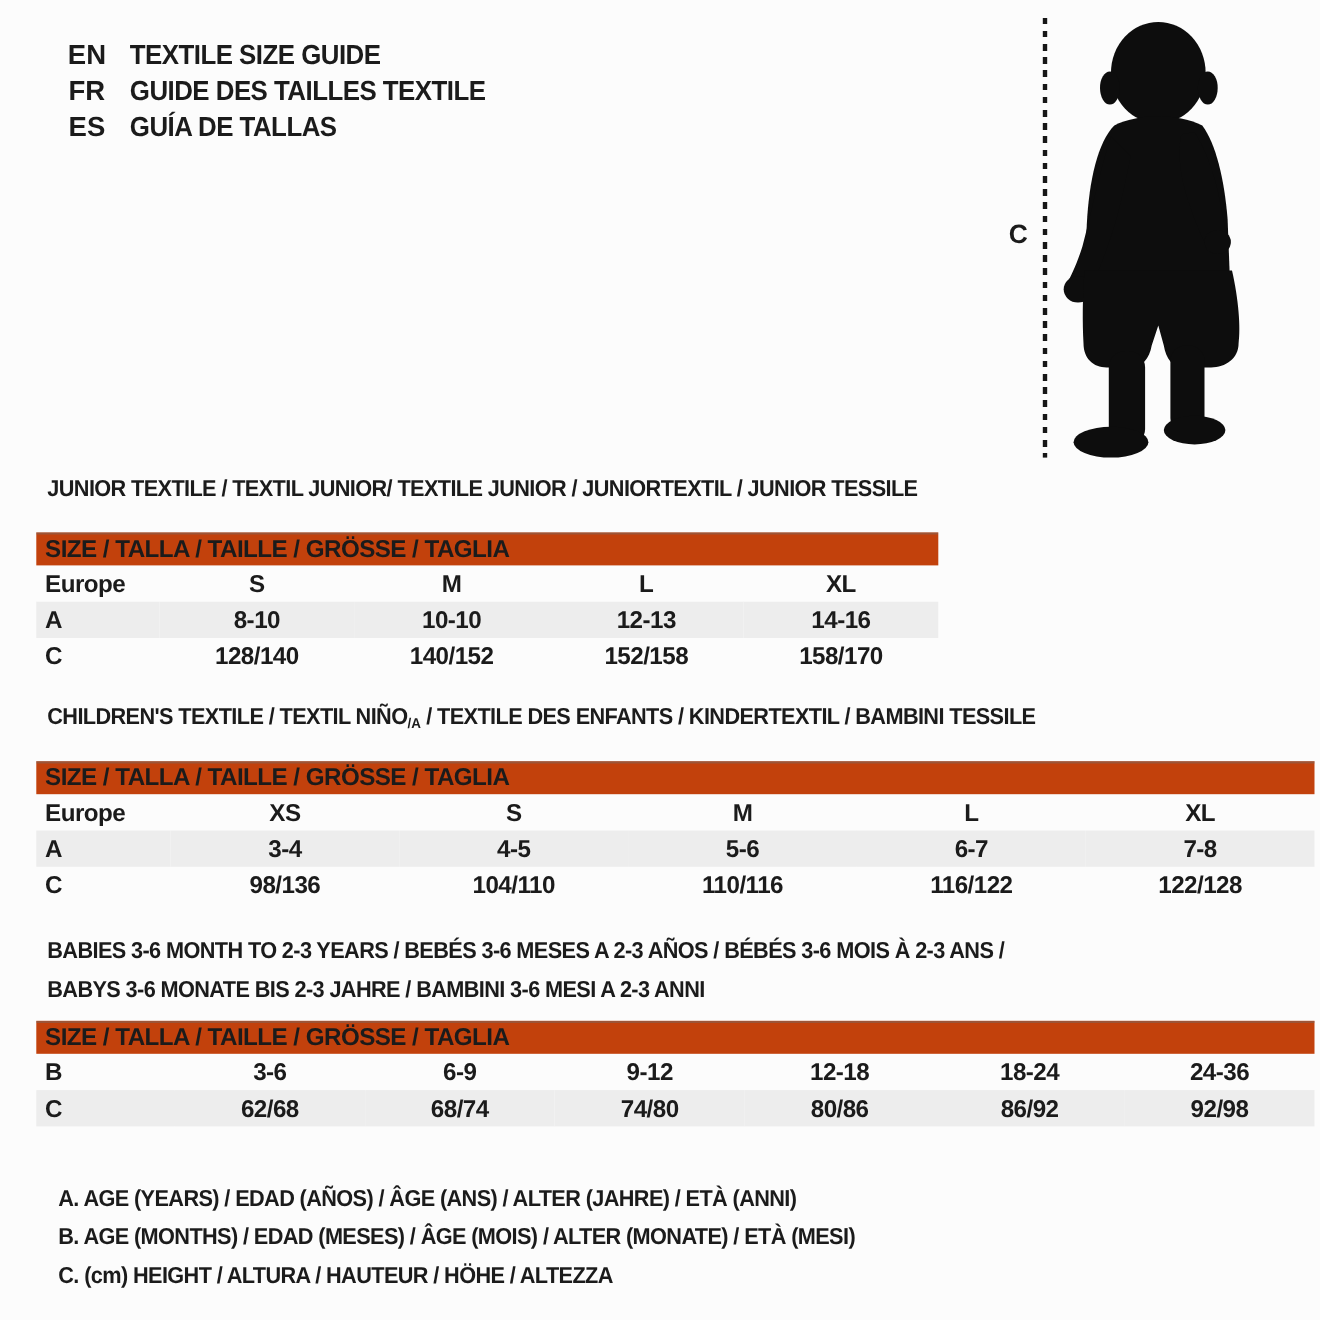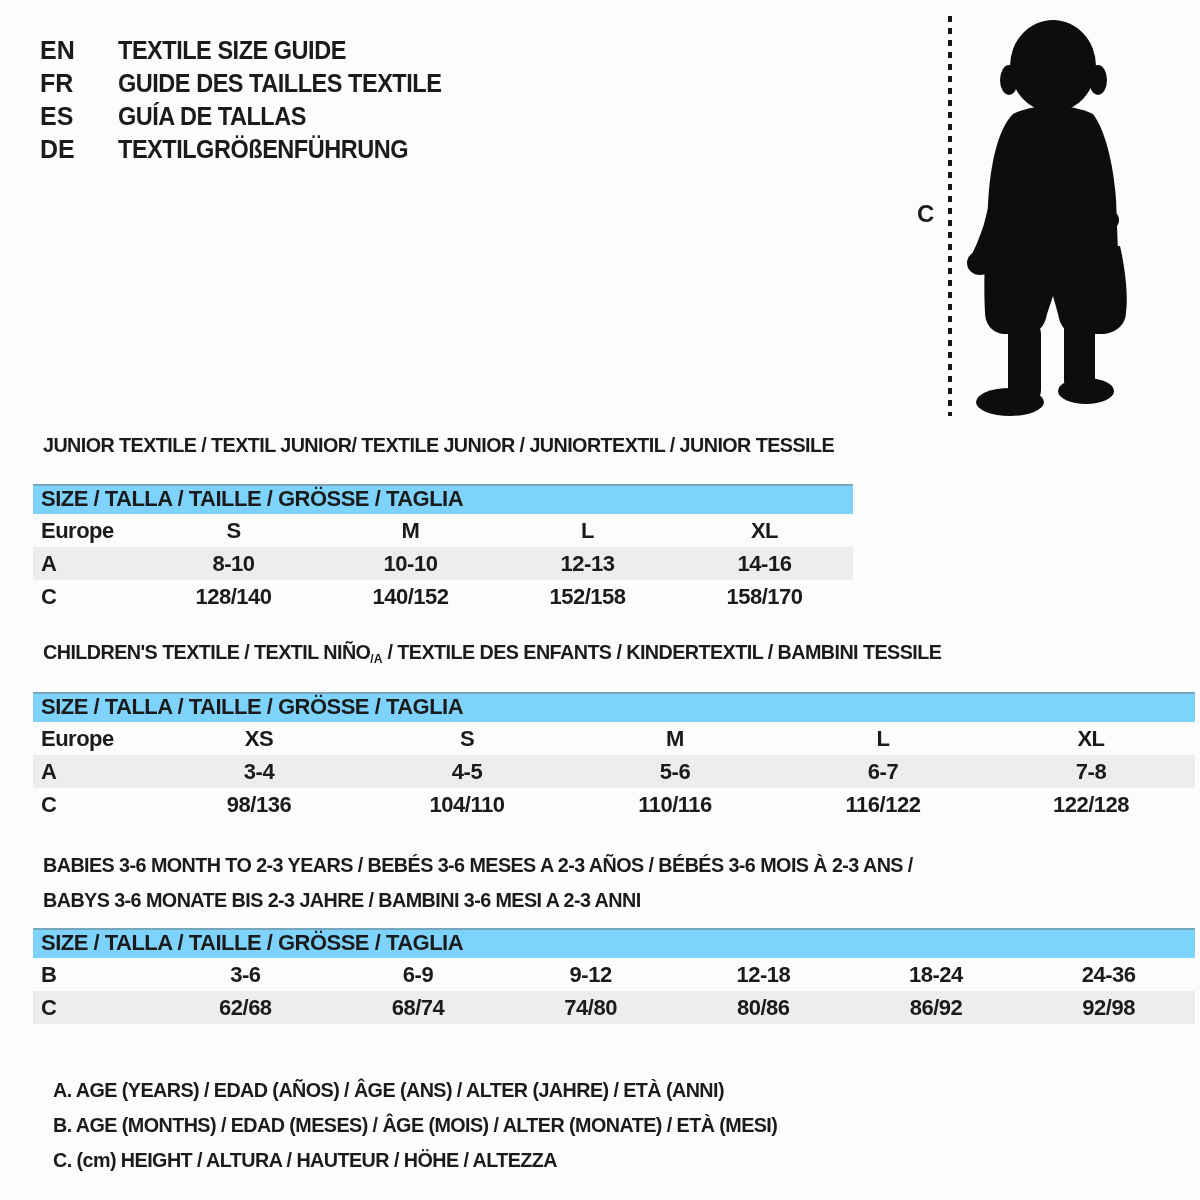--- a/index.html
+++ b/index.html
@@ -9,21 +9,21 @@
     position: relative;
     background: #fcfcfc;
     color: #1b1b1b;
     font-family: "Liberation Sans", "DejaVu Sans", sans-serif;
     font-weight: 700;
     overflow: hidden;
   }
 
   
   .languages { position: absolute; left: 40px; top: 34px; }
-  .lang-row { display: flex; align-items: center; height: 33px; font-size: 25px; white-space: nowrap; }
+  .lang-row { display: flex; align-items: center; height: 33px; font-size: 25px; white-space: nowrap; text-align: center; }
   .lang-code { width: 78px; display: inline-block; }
   .lang-label { display: inline-block; transform: scaleX(.94); transform-origin: left center; letter-spacing: -0.5px; }
 
   
   .figure-wrap { position: absolute; left: 890px; top: 0; width: 310px; height: 430px; }
   .measure-line {
     position: absolute; left: 58px; top: 16px; width: 4px; height: 400px;
     background: repeating-linear-gradient(to bottom, #161616 0 6px, transparent 6px 12px);
   }
   .measure-label { position: absolute; left: 27px; top: 200px; font-size: 24px; }
@@ -40,21 +40,21 @@
   .t2-title { top: 640px; }
   .t3-title { top: 847px; line-height: 35px; }
   .sub-size { font-size: 13px; position: relative; top: 4px; letter-spacing: 0; }
 
   
   table.size { position: absolute; border-collapse: collapse; table-layout: fixed; }
   .t1 { left: 33px; top: 484px; width: 820px; }
   .t2 { left: 33px; top: 692px; width: 1162px; }
   .t3 { left: 33px; top: 928px; width: 1162px; }
   th.band {
-    background: #7dd3fc;
+    background: #c2410c;
     box-shadow: inset 0 2px 0 rgba(110,110,110,.45);
     height: 30px; font-size: 22px; font-weight: 700;
     text-align: left; padding: 0 0 0 8px; letter-spacing: -0.5px;
     white-space: nowrap; overflow: visible;
   }
   td {
     height: 33px; font-size: 22px; font-weight: 700;
     text-align: center; padding: 0; letter-spacing: -0.5px;
     white-space: nowrap;
   }
@@ -77,24 +77,20 @@
     <span class="lang-code">EN</span>
     <span class="lang-label">TEXTILE SIZE GUIDE</span>
   </div>
   <div class="lang-row">
     <span class="lang-code">FR</span>
     <span class="lang-label">GUIDE DES TAILLES TEXTILE</span>
   </div>
   <div class="lang-row">
     <span class="lang-code">ES</span>
     <span class="lang-label">GUÍA DE TALLAS</span>
-  </div>
-  <div class="lang-row">
-    <span class="lang-code">DE</span>
-    <span class="lang-label">TEXTILGRÖßENFÜHRUNG</span>
   </div>
 </div>
 
 <div class="figure-wrap">
   <span class="measure-label">C</span>
   <div class="measure-line"></div>
   <svg class="baby-svg" width="186" height="404" viewBox="0 0 186 404" aria-hidden="true">
     <g fill="#0d0d0d">
       <ellipse cx="95" cy="52" rx="43" ry="46"></ellipse>
       <ellipse cx="51" cy="66" rx="9" ry="15"></ellipse>

